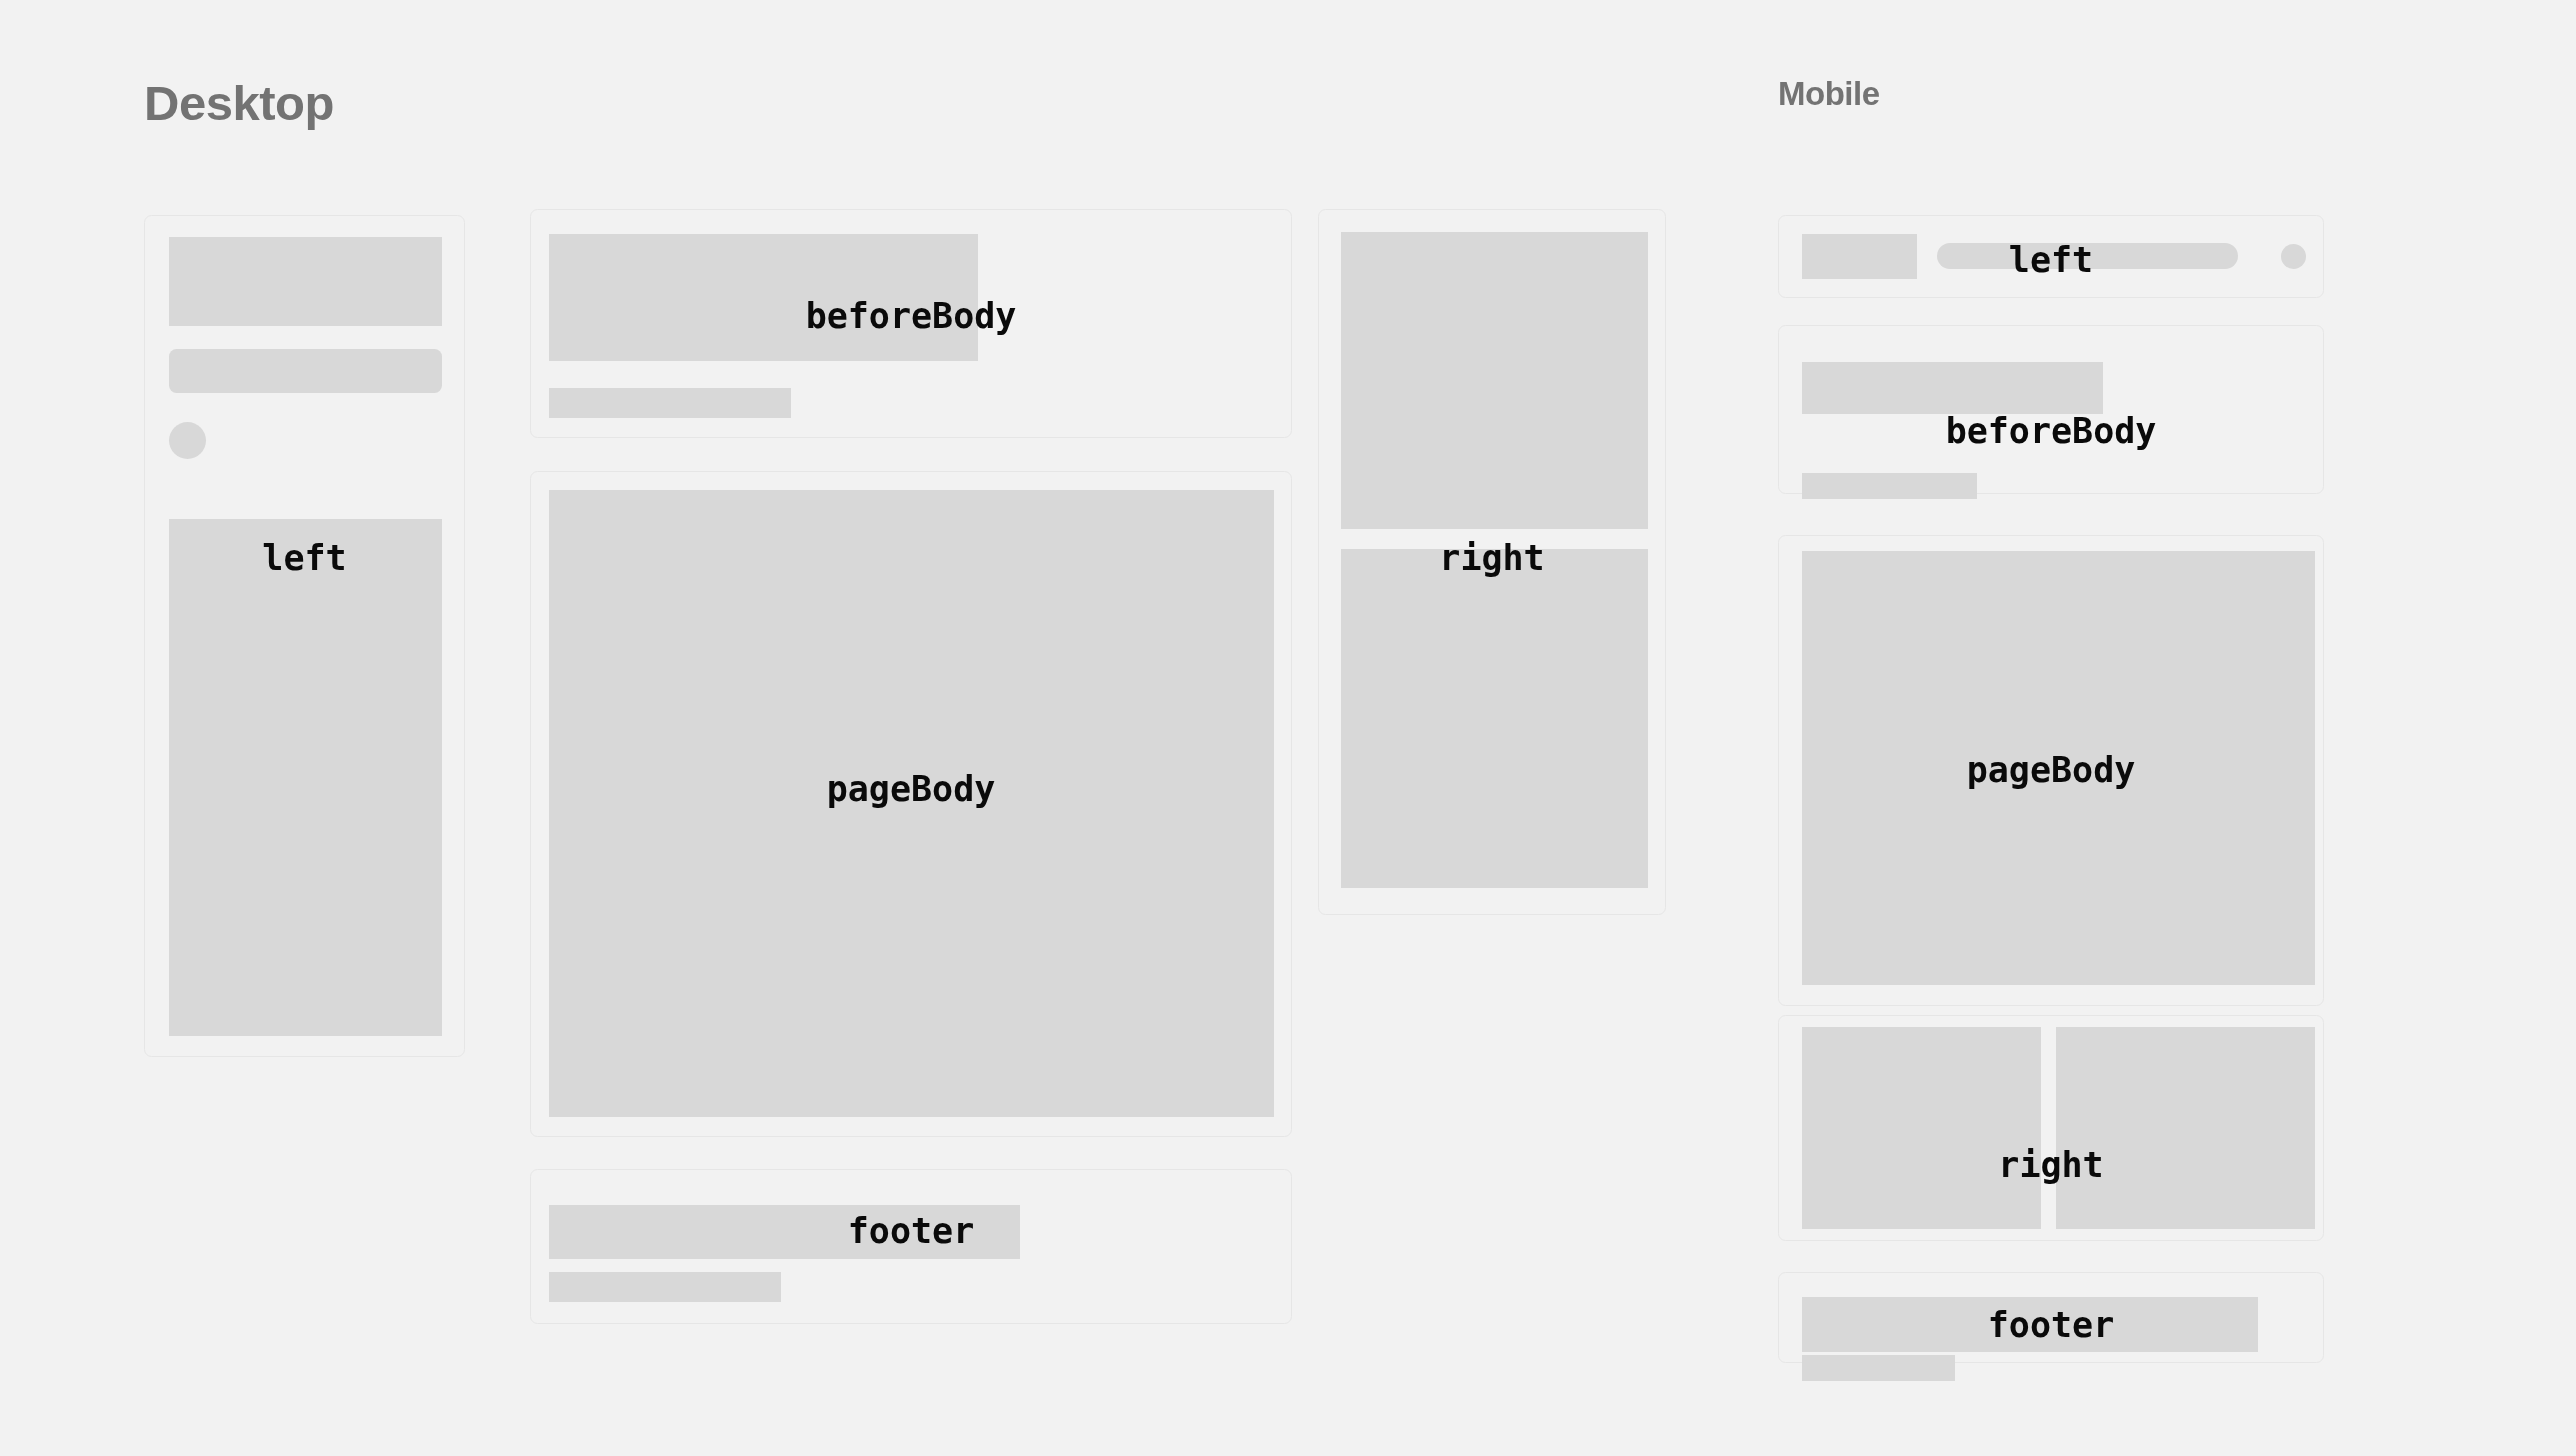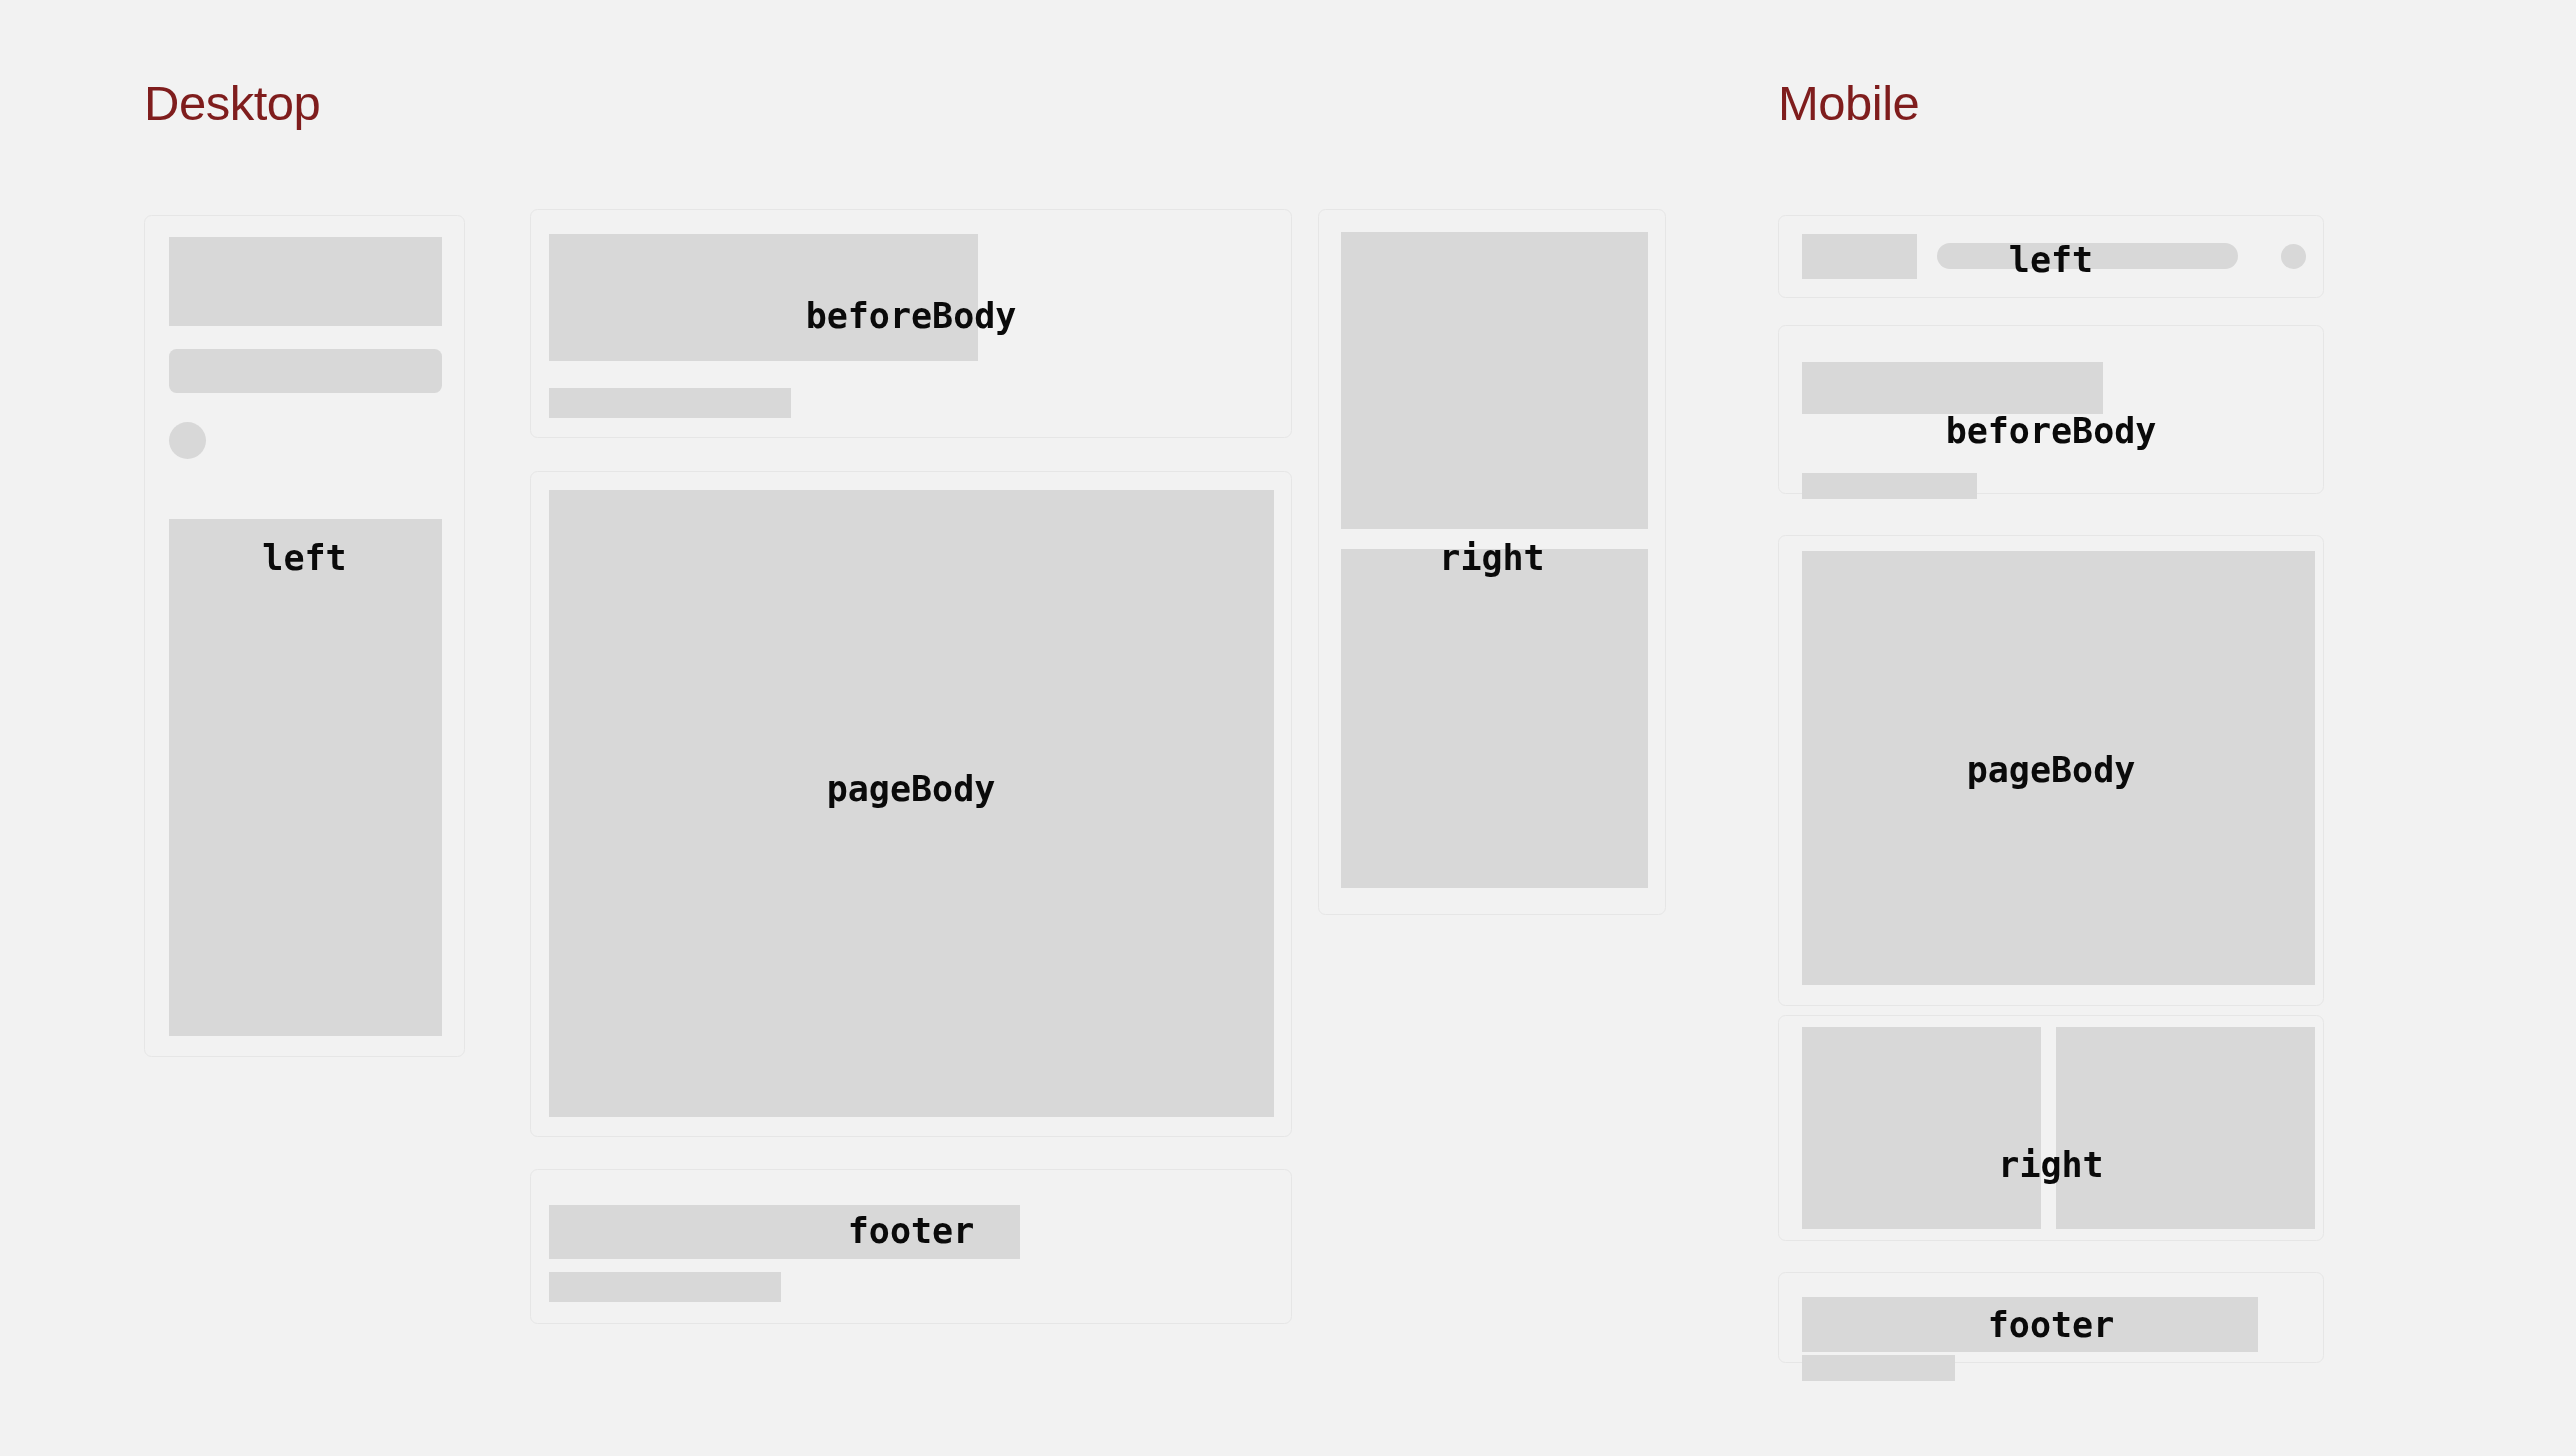--- a/index.html
+++ b/index.html
@@ -41,29 +41,29 @@
     color: #0a0a0a;
     text-align: center;
     white-space: nowrap;
     pointer-events: none;
     line-height: 1;
     font-weight: bold;
   }
   .section-title {
     position: absolute;
     font-family: "Liberation Sans", sans-serif;
-    font-weight: normal;
-    color: #7f1d1d;
+    font-weight: bold;
+    color: #737373;
     letter-spacing: -0.5px;
     white-space: nowrap;
   }
 
   
   #title-desktop { left: 144px; top: 75px;  font-size: 49px; }
-  #title-mobile  { left: 1778px; top: 75px; font-size: 49px; }
+  #title-mobile  { left: 1778px; top: 75px; font-size: 33px; }
 
   
   #dt-left-panel { left: 144px; top: 215px; width: 321px; height: 842px; }
   #dt-left-b1 { left: 169px; top: 237px; width: 273px; height: 89px; }
   #dt-left-b2 { left: 169px; top: 349px; width: 273px; height: 44px; border-radius: 7.5px; }
   #dt-left-dot { left: 169px; top: 422px; width: 37px; height: 37px; }
   #dt-left-b3 { left: 169px; top: 519px; width: 273px; height: 517px; }
   #dt-left-label {
     left: 144px; top: 541px; width: 321px; font-size: 35px;
   }

